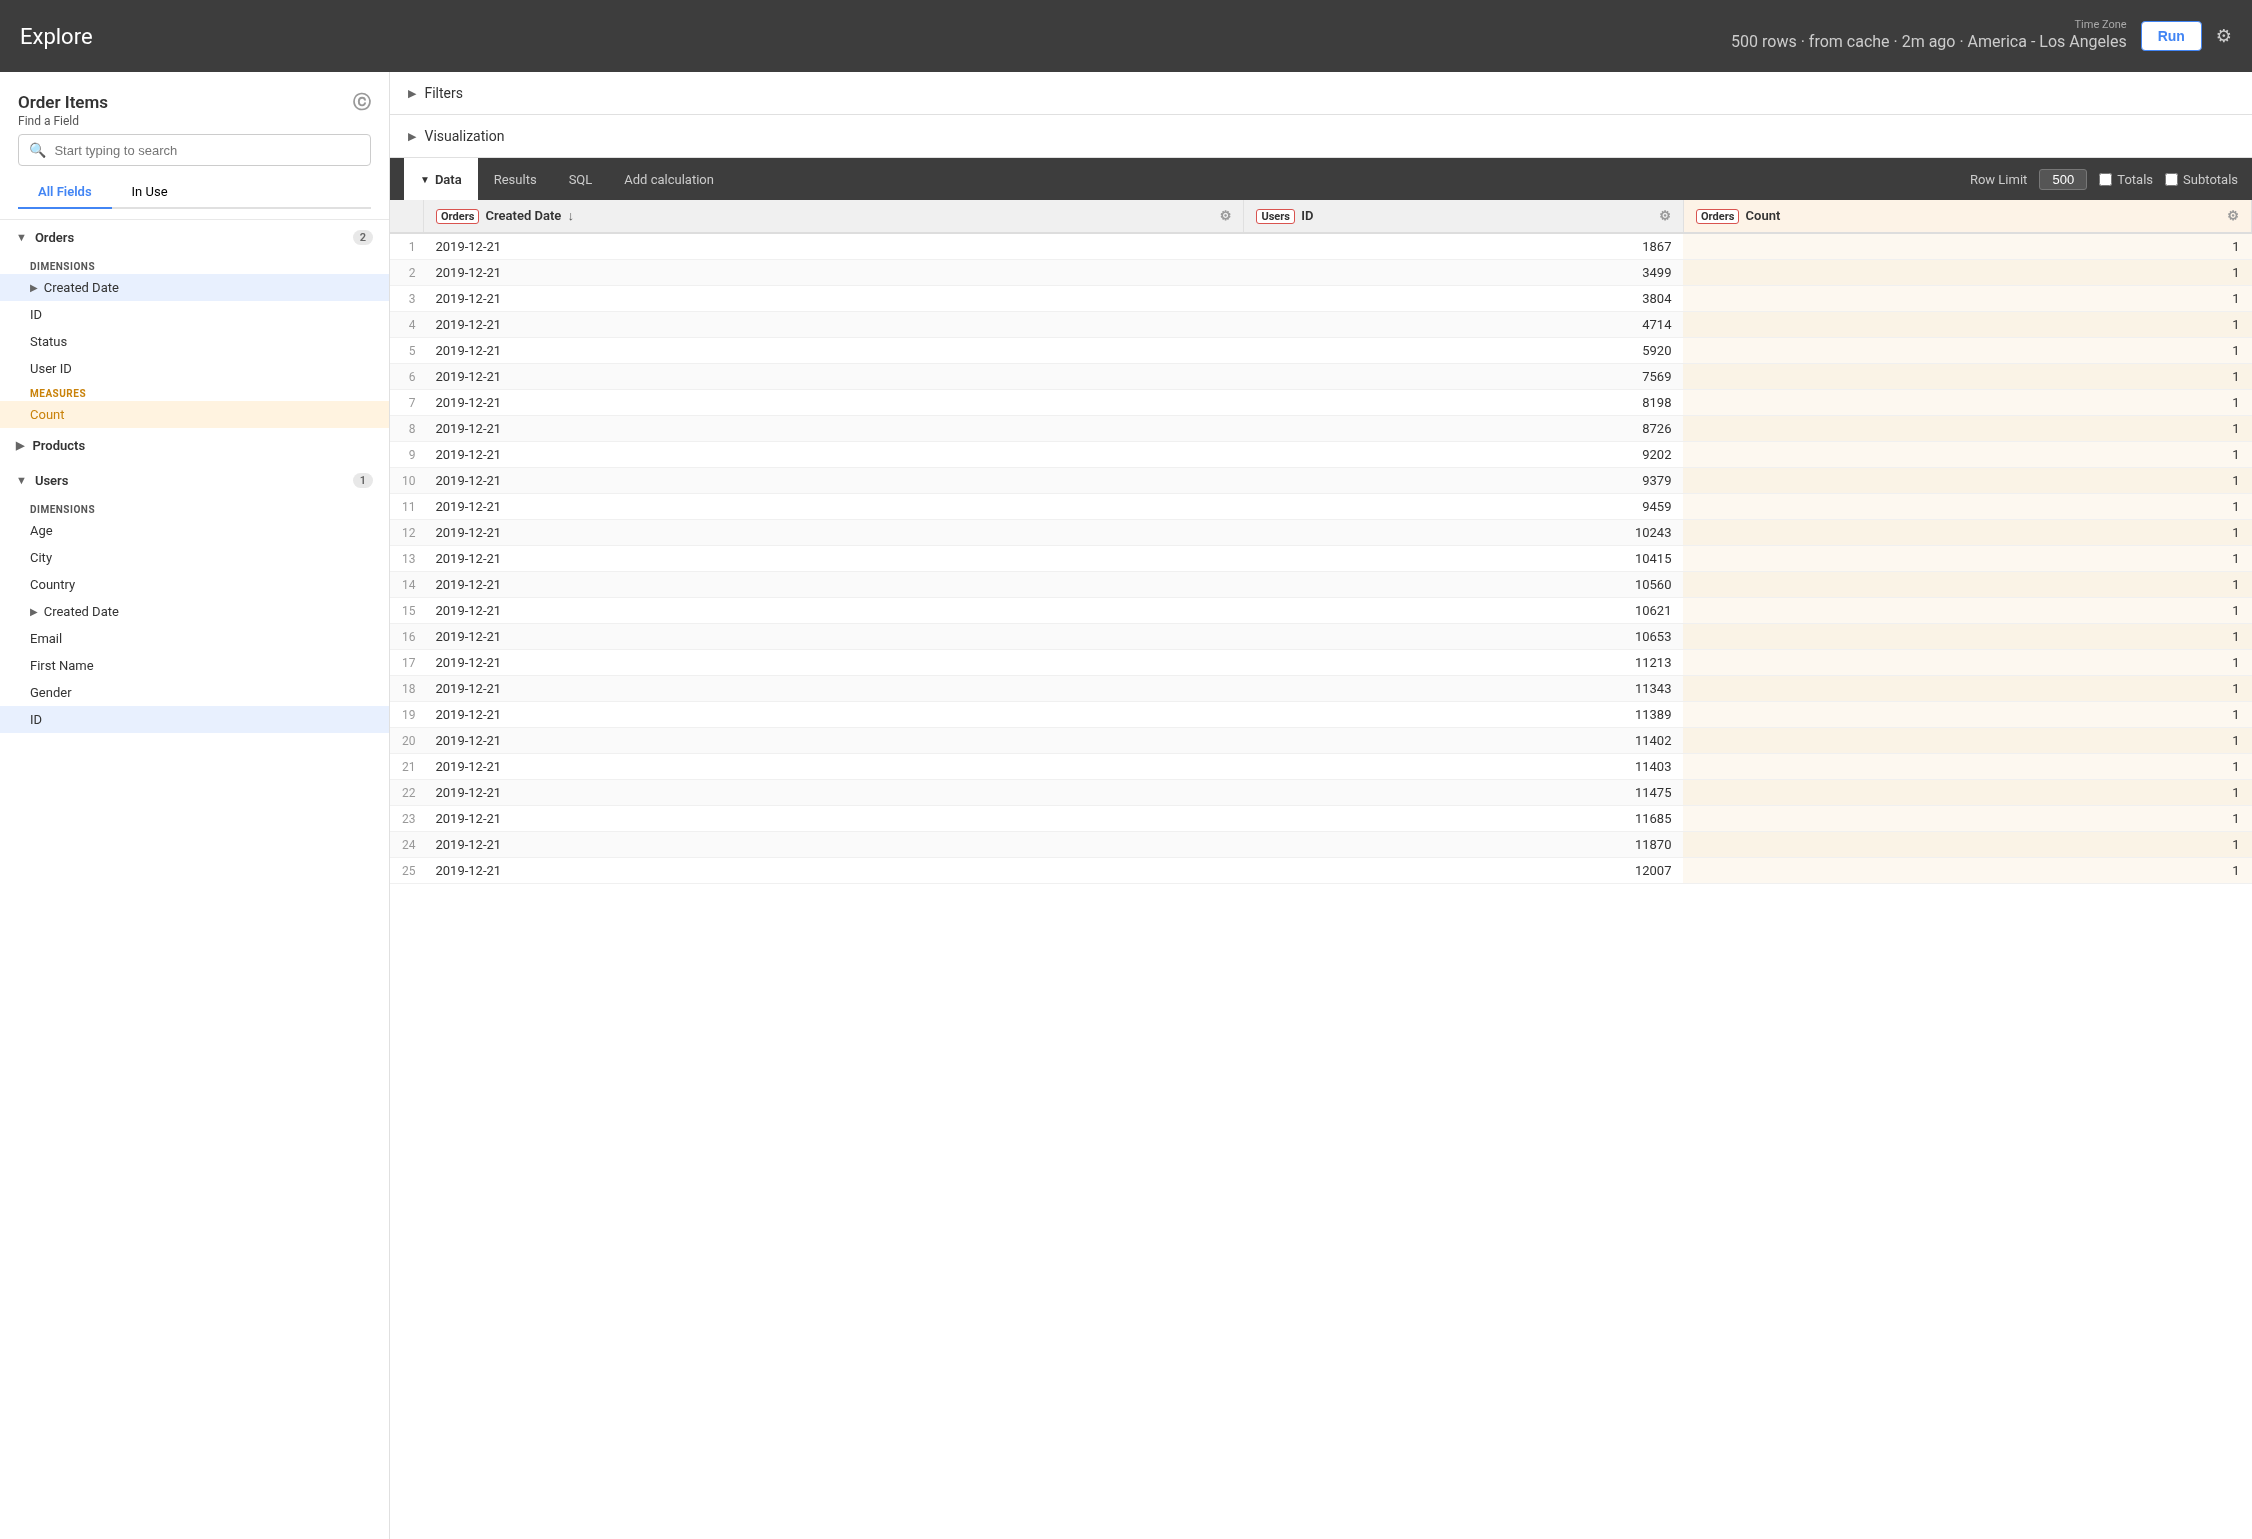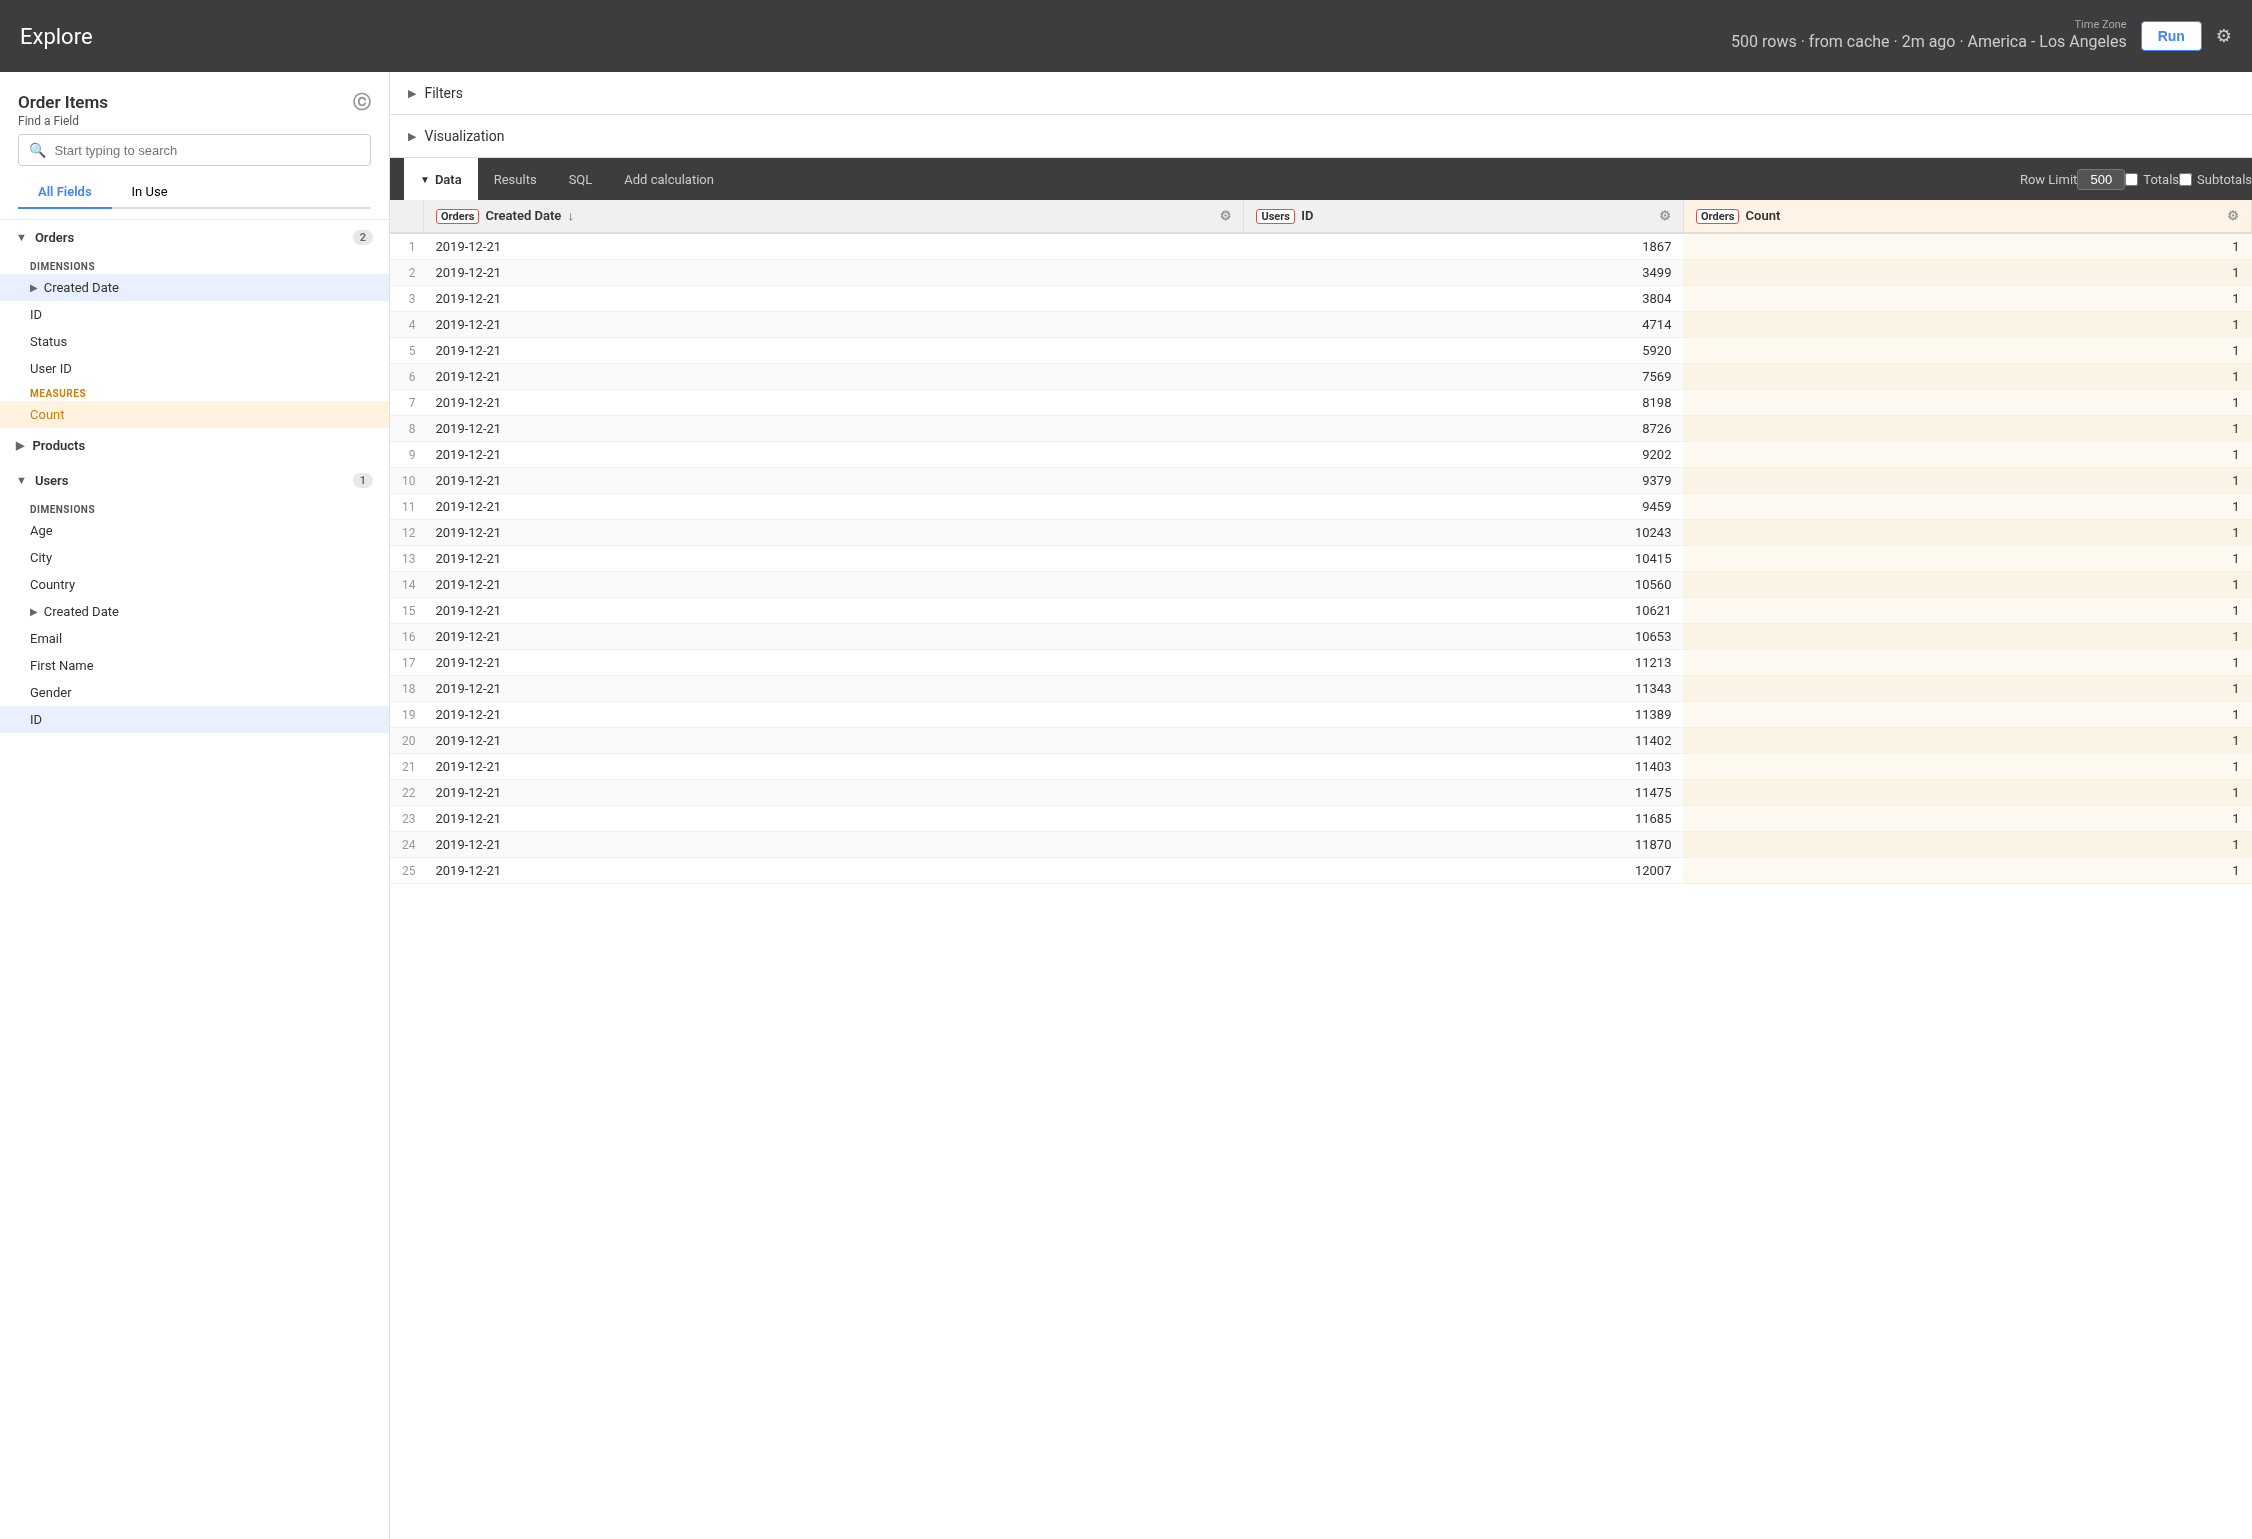--- a/index.html
+++ b/index.html
@@ -224,21 +224,22 @@
     }
     .data-tab.active {
       background: #fff;
       color: #333;
       font-weight: 600;
     }
     .toolbar-right {
       margin-left: auto;
       display: flex;
       align-items: center;
-      gap: 0;
+      gap: 12px;
+      padding-right: 14px;
       color: #ccc;
       font-size: 13px;
     }
     .row-limit-label { color: #ccc; }
     .row-limit-input {
       background: #555;
       border: 1px solid #777;
       color: #fff;
       padding: 2px 6px;
       border-radius: 3px;

